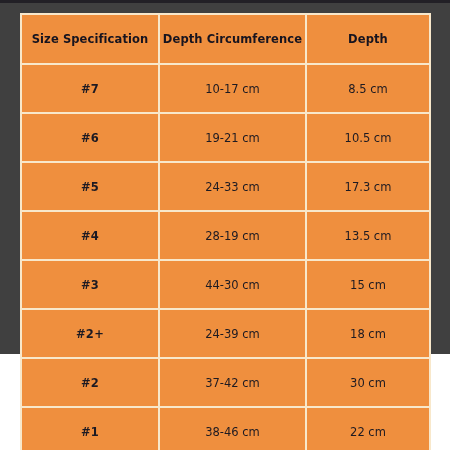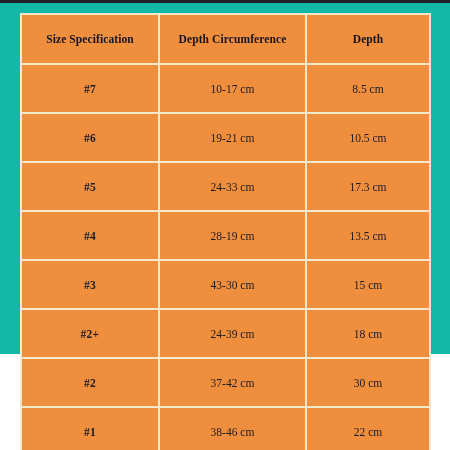--- a/index.html
+++ b/index.html
@@ -10,23 +10,22 @@
     width: 450px;
     height: 450px;
     background: #ffffff;
     font-family: "DejaVu Sans", "Liberation Sans", sans-serif;
     overflow: hidden;
   }
   #page {
     position: relative;
     width: 450px;
     height: 354px;
-    background: #14b8a6;
+    background: #404040;
     box-sizing: border-box;
-    font-family: Liberation Serif, serif;
   }
   #top-rule {
     position: absolute;
     top: 0;
     left: 0;
     width: 450px;
     height: 3px;
     background: #222026;
   }
   #size-chart-table {
@@ -105,21 +104,21 @@
         <td class="cell-neck">24-33 cm</td>
         <td class="cell-depth">17.3 cm</td>
       </tr>
       <tr>
         <td class="cell-size">#4</td>
         <td class="cell-neck">28-19 cm</td>
         <td class="cell-depth">13.5 cm</td>
       </tr>
       <tr>
         <td class="cell-size">#3</td>
-        <td class="cell-neck">43-30 cm</td>
+        <td class="cell-neck">44-30 cm</td>
         <td class="cell-depth">15 cm</td>
       </tr>
       <tr>
         <td class="cell-size">#2+</td>
         <td class="cell-neck">24-39 cm</td>
         <td class="cell-depth">18 cm</td>
       </tr>
       <tr>
         <td class="cell-size">#2</td>
         <td class="cell-neck">37-42 cm</td>

